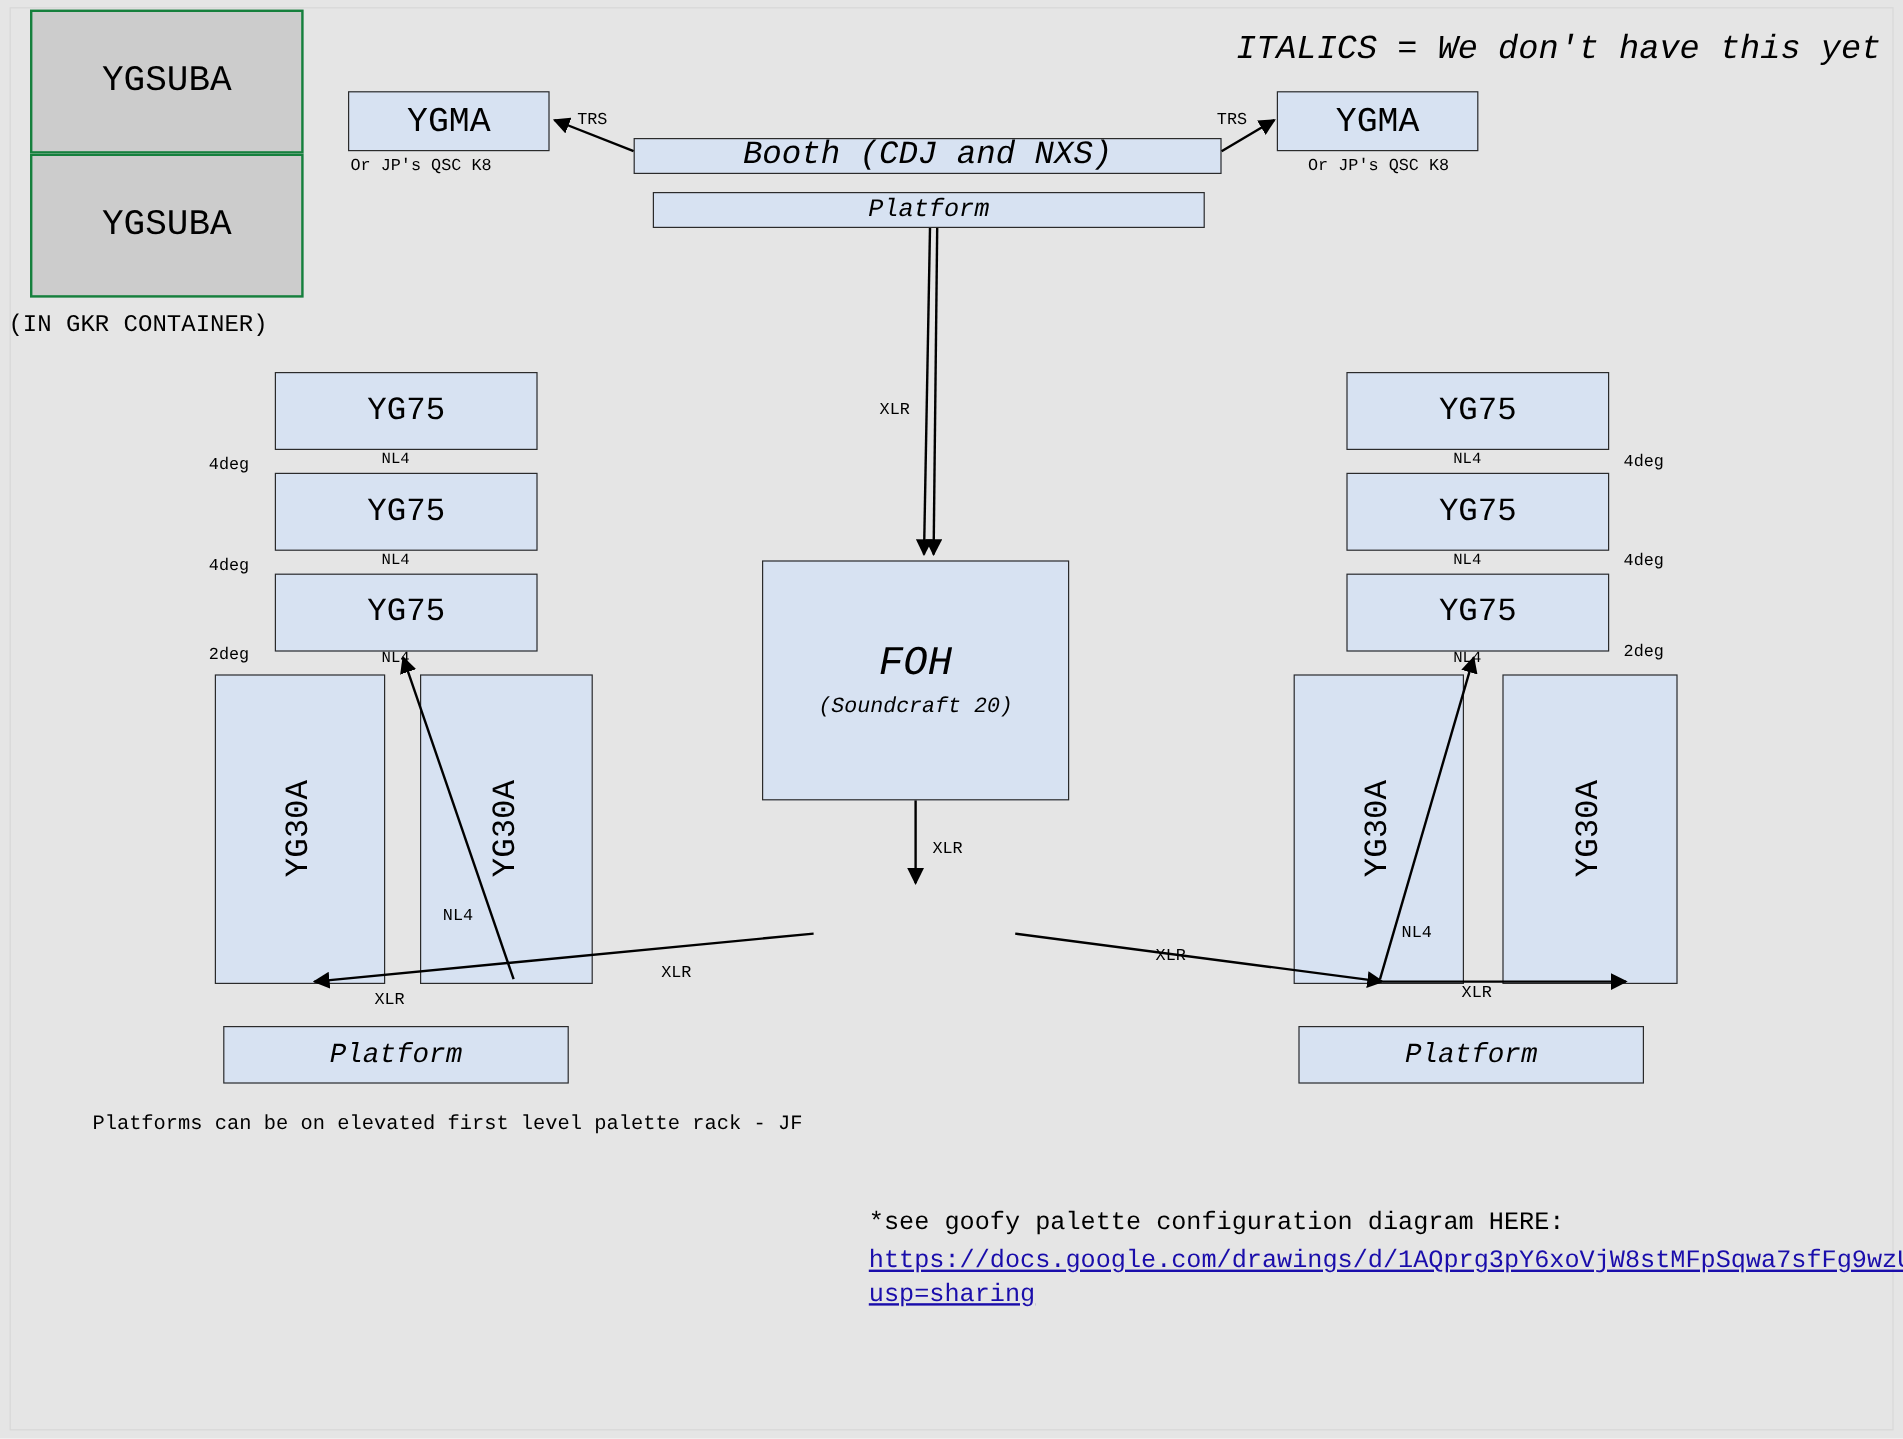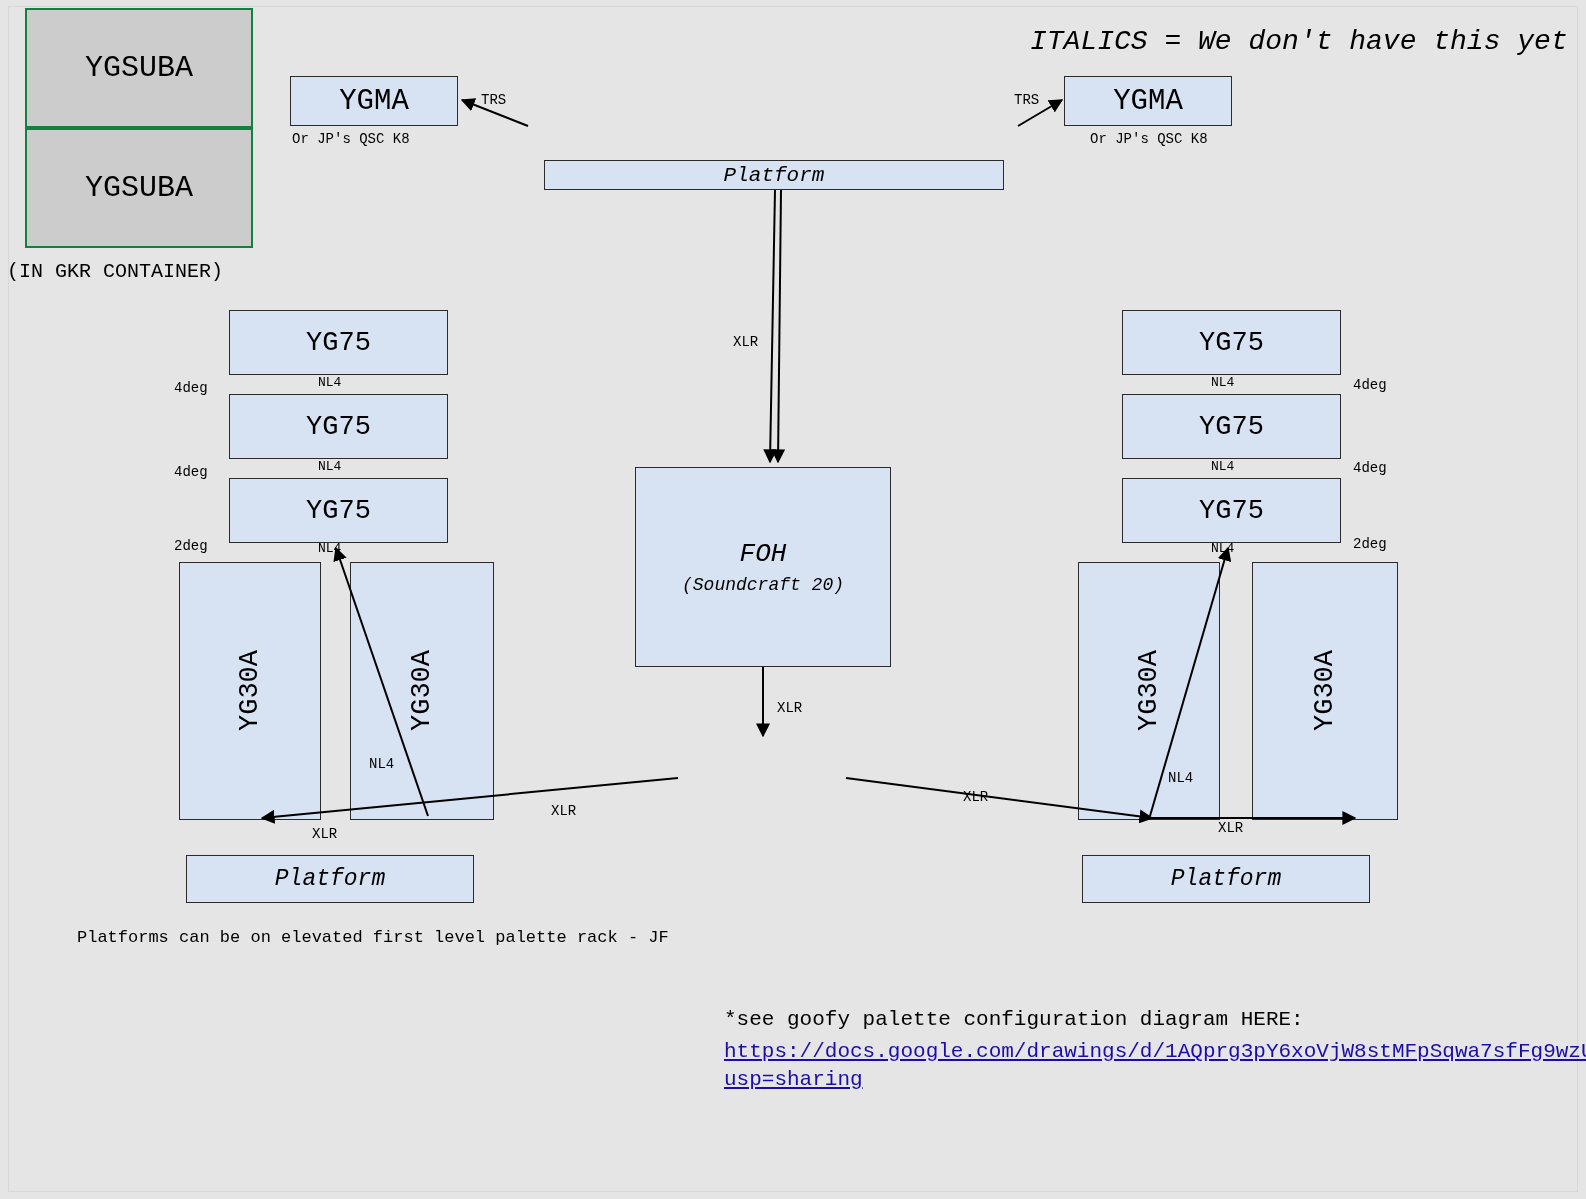--- a/index.html
+++ b/index.html
@@ -82,24 +82,25 @@
   <div class="box gray" style="left:13px; top:8px; width:228px; height:120px; font-size:30px;">YGSUBA</div>
   <div class="box gray" style="left:13px; top:128px; width:228px; height:120px; font-size:30px;">YGSUBA</div>
   <div class="lbl" style="left:7px; top:260px; font-size:20px;">(IN GKR CONTAINER)</div>
 
   <div class="box" style="left:290px; top:76px; width:168px; height:50px; font-size:29px;">YGMA</div>
   <div class="sub" style="left:292px; top:131px;">Or JP's QSC K8</div>
 
   <div class="box" style="left:1064px; top:76px; width:168px; height:50px; font-size:29px;">YGMA</div>
   <div class="sub" style="left:1090px; top:131px;">Or JP's QSC K8</div>
 
+  <div class="box ital" style="left:528px; top:115px; width:490px; height:30px; font-size:27px;">Booth (CDJ and NXS)</div>
   <div class="box ital" style="left:544px; top:160px; width:460px; height:30px; font-size:21px;">Platform</div>
 
   <div class="box" style="left:635px; top:467px; width:256px; height:200px; flex-direction:column;">
-    <div class="ital" style="font-size:26px;">FOH</div>
+    <div class="ital" style="font-size:34px;">FOH</div>
     <div class="ital" style="font-size:18px; margin-top:6px;">(Soundcraft 20)</div>
   </div>
 
 
   <div class="box" style="left:229px; top:310px; width:219px; height:65px; font-size:27px;">YG75</div>
   <div class="box" style="left:229px; top:394px; width:219px; height:65px; font-size:27px;">YG75</div>
   <div class="box" style="left:229px; top:478px; width:219px; height:65px; font-size:27px;">YG75</div>
 
   <div class="sub" style="left:174px; top:380px;">4deg</div>
   <div class="sub" style="left:174px; top:464px;">4deg</div>

